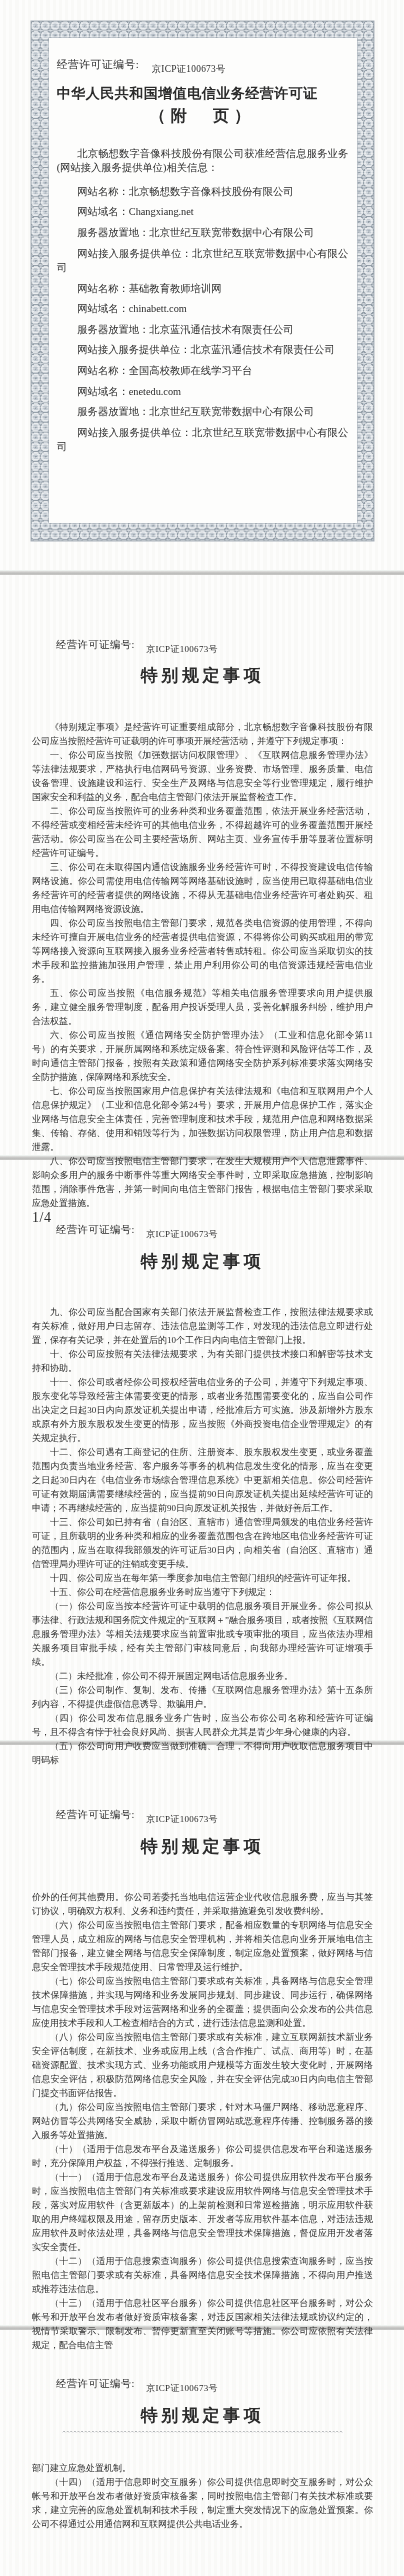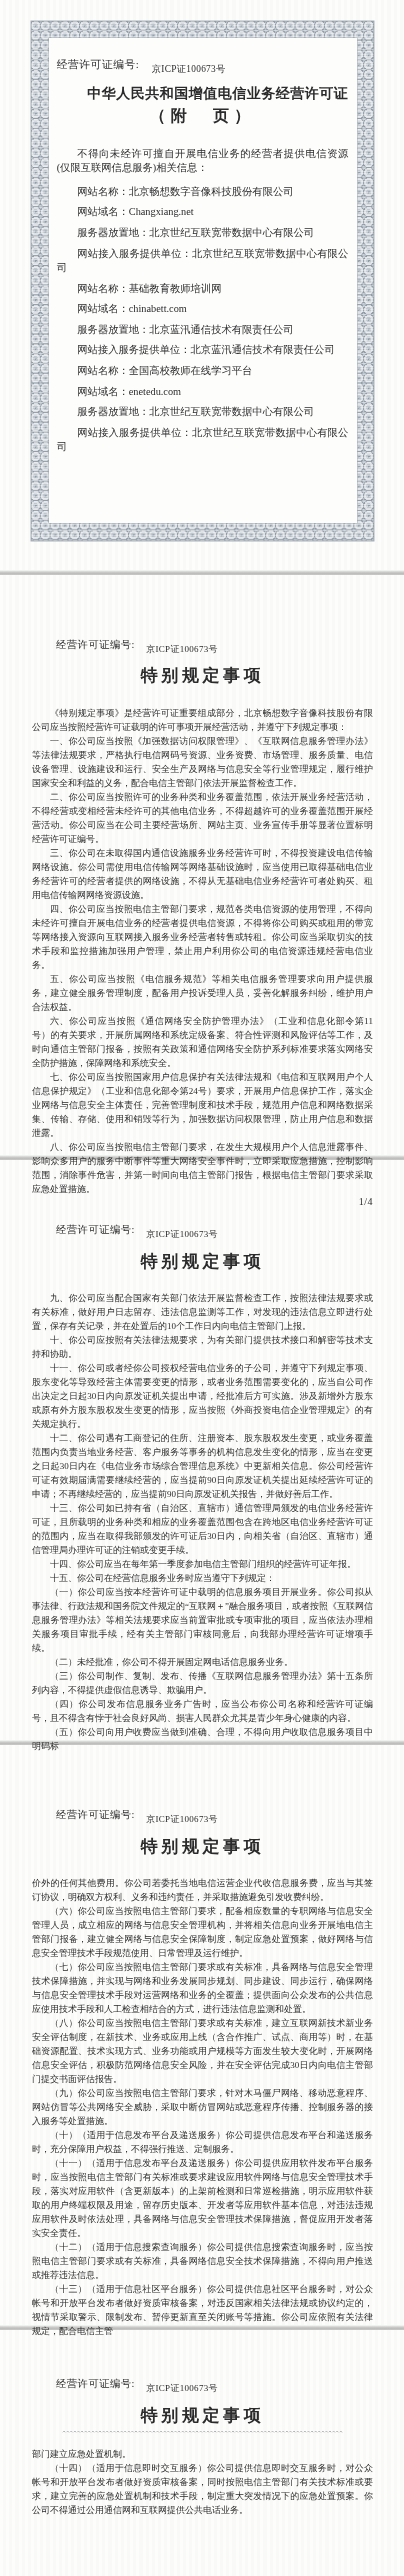--- a/index.html
+++ b/index.html
@@ -36,21 +36,21 @@
   .cert-inner{
     background:#fdfdfc;
     height:100%;
     box-sizing:border-box;
     padding:19.6px 8.2px 7.2px;
     box-shadow:0 0 0 0.5px #a7afb7;
   }
   .cert-lic{font-size:10.8px;letter-spacing:0.5px;}
   .cert-lic .lic-no{position:relative;top:4.1px;margin-left:9.3px;font-size:9.3px;letter-spacing:0.3px;}
   .cert-title{
-    text-align:right;font-size:14px;font-weight:bold;letter-spacing:0.5px;
+    text-align:left;font-size:14px;font-weight:bold;letter-spacing:0.5px;
     margin:13.4px 0 3.1px;
   }
   .cert-subtitle{text-align:center;font-size:16px;font-weight:bold;letter-spacing:5.2px;margin:0 0 19.6px;}
   .cert-body{font-size:10.3px;line-height:14.4px;text-align:justify;}
   .cert-body p{margin:0 0 6.2px;text-indent:2em;}
   .cert-body p.cert-intro{margin-bottom:9.3px;}
 
   
   .sp-page{
     box-sizing:border-box;
@@ -68,41 +68,41 @@
   .zigzag{
     height:2.6px;width:281px;margin:0 auto;
     background:
       linear-gradient(135deg, #8d9196 25%, transparent 25%) -1.5px 0,
       linear-gradient(225deg, #8d9196 25%, transparent 25%) -1.5px 0,
       linear-gradient(315deg, #8d9196 25%, transparent 25%),
       linear-gradient(45deg, #8d9196 25%, transparent 25%);
     background-size:3.6px 2.6px;
     opacity:.75;
   }
-  .sp-body{margin-top:14px;font-size:9px;line-height:14px;text-align:justify;}
+  .sp-body{margin-top:28px;font-size:9px;line-height:14px;text-align:justify;}
   .sp-body p{margin:0;text-indent:2em;}
   .sp-body p.cont{text-indent:0;}
-  .page-num{margin-top:auto;text-align:right;font-size:10px;letter-spacing:0.5px;padding-bottom:39px;}
+  .page-num{margin-top:auto;text-align:left;font-size:14px;letter-spacing:0.5px;padding-bottom:39px;}
 </style>
 </head>
 <body>
 
 <div class="doc">
 
   <section class="cert-section">
     <div class="cert-frame">
       <div class="cert-inner">
         <div class="cert-lic">
           <span>经营许可证编号:</span>
           <span class="lic-no">京ICP证100673号</span>
         </div>
         <div class="cert-title">中华人民共和国增值电信业务经营许可证</div>
         <div class="cert-subtitle">（附　页）</div>
         <div class="cert-body">
-          <p class="cert-intro">不得向未经许可擅自开展电信业务的经营者提供电信资源(仅限互联网信息服务)相关信息：</p>
+          <p class="cert-intro">北京畅想数字音像科技股份有限公司获准经营信息服务业务(网站接入服务提供单位)相关信息：</p>
           <p>网站名称：北京畅想数字音像科技股份有限公司</p>
           <p>网站域名：Changxiang.net</p>
           <p>服务器放置地：北京世纪互联宽带数据中心有限公司</p>
           <p>网站接入服务提供单位：北京世纪互联宽带数据中心有限公司</p>
           <p>网站名称：基础教育教师培训网</p>
           <p>网站域名：chinabett.com</p>
           <p>服务器放置地：北京蓝汛通信技术有限责任公司</p>
           <p>网站接入服务提供单位：北京蓝汛通信技术有限责任公司</p>
           <p>网站名称：全国高校教师在线学习平台</p>
           <p>网站域名：enetedu.com</p>

